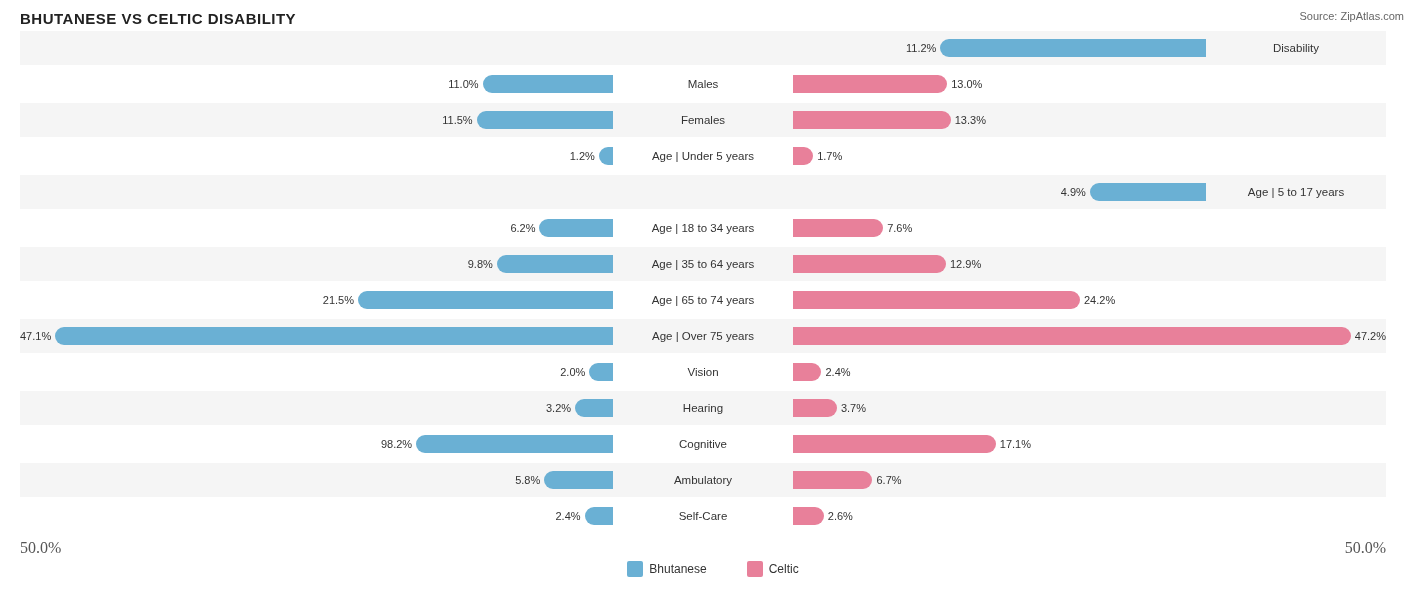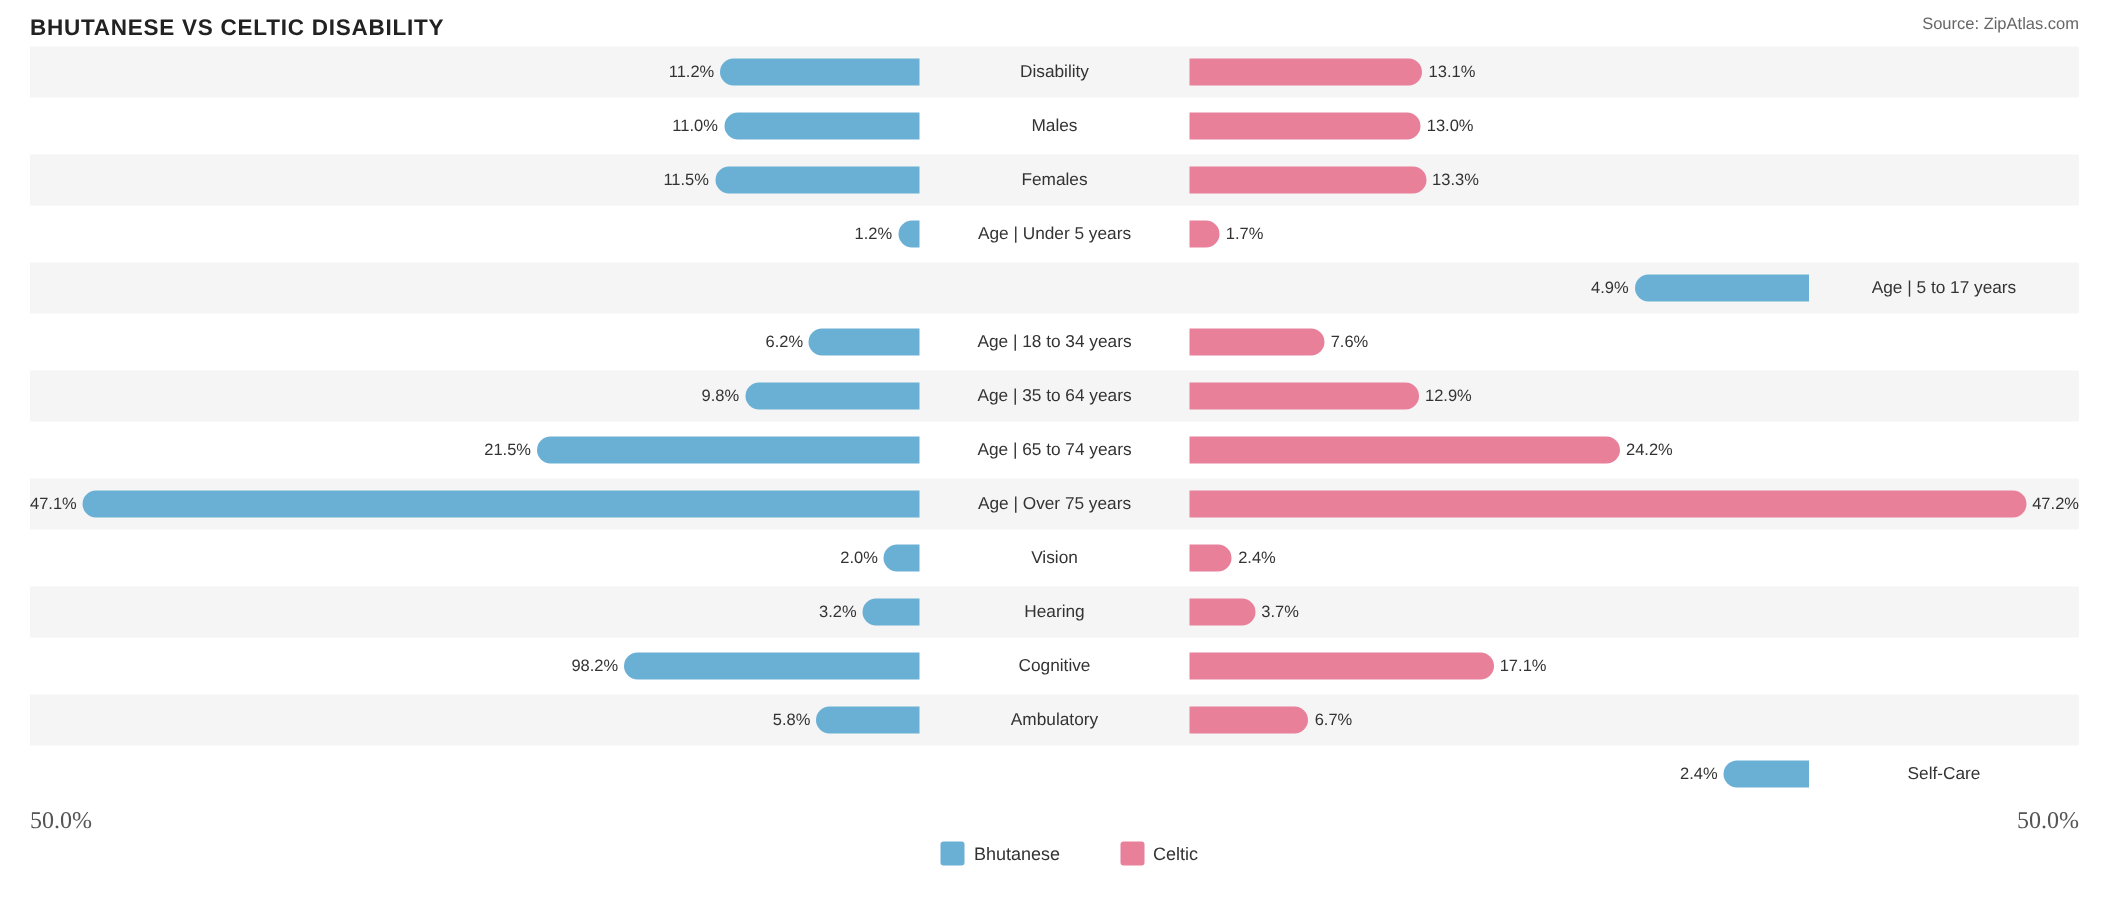--- a/index.html
+++ b/index.html
@@ -20,21 +20,21 @@
       font-size: 15px;
       font-weight: bold;
       color: #222;
       margin-bottom: 4px;
       text-transform: uppercase;
       letter-spacing: 0.5px;
     }
     .source {
       position: absolute;
       top: 10px;
-      right: 20px;
+      right: 2px;
       font-size: 11px;
       color: #666;
     }
     .chart-area {
       position: relative;
       width: 100%;
       margin-top: 4px;
     }
     .bar-row {
       display: flex;
@@ -148,25 +148,20 @@
   <div class="source">Source: ZipAtlas.com</div>
 
   <div class="chart-area" id="chart-area">
   <div class="bar-row">
       <div class="row-left">
         <span class="val-left">11.2%</span>
         <div class="bar-blue" style="width:22.4%; min-width:2px;">
         </div>
       </div>
       <div class="row-label">Disability</div>
-      <div class="row-right">
-        <div class="bar-pink" style="width:26.200000000000003%; min-width:2px;">
-        </div>
-        <span class="val-right">13.1%</span>
-      </div>
     </div>
       <div class="bar-row">
       <div class="row-left">
         <span class="val-left">11.0%</span>
         <div class="bar-blue" style="width:22%; min-width:2px;">
         </div>
       </div>
       <div class="row-label">Males</div>
       <div class="row-right">
         <div class="bar-pink" style="width:26%; min-width:2px;">
@@ -312,20 +307,25 @@
         <span class="val-right">6.7%</span>
       </div>
     </div>
       <div class="bar-row">
       <div class="row-left">
         <span class="val-left">2.4%</span>
         <div class="bar-blue" style="width:4.8%; min-width:2px;">
         </div>
       </div>
       <div class="row-label">Self-Care</div>
+      <div class="row-right">
+        <div class="bar-pink" style="width:5.2%; min-width:2px;">
+        </div>
+        <span class="val-right">2.6%</span>
+      </div>
     </div>
     </div>
 
   <div class="axis-row">
     <span>50.0%</span>
     <span>50.0%</span>
   </div>
 
   <div class="legend">
     <div class="legend-item">

